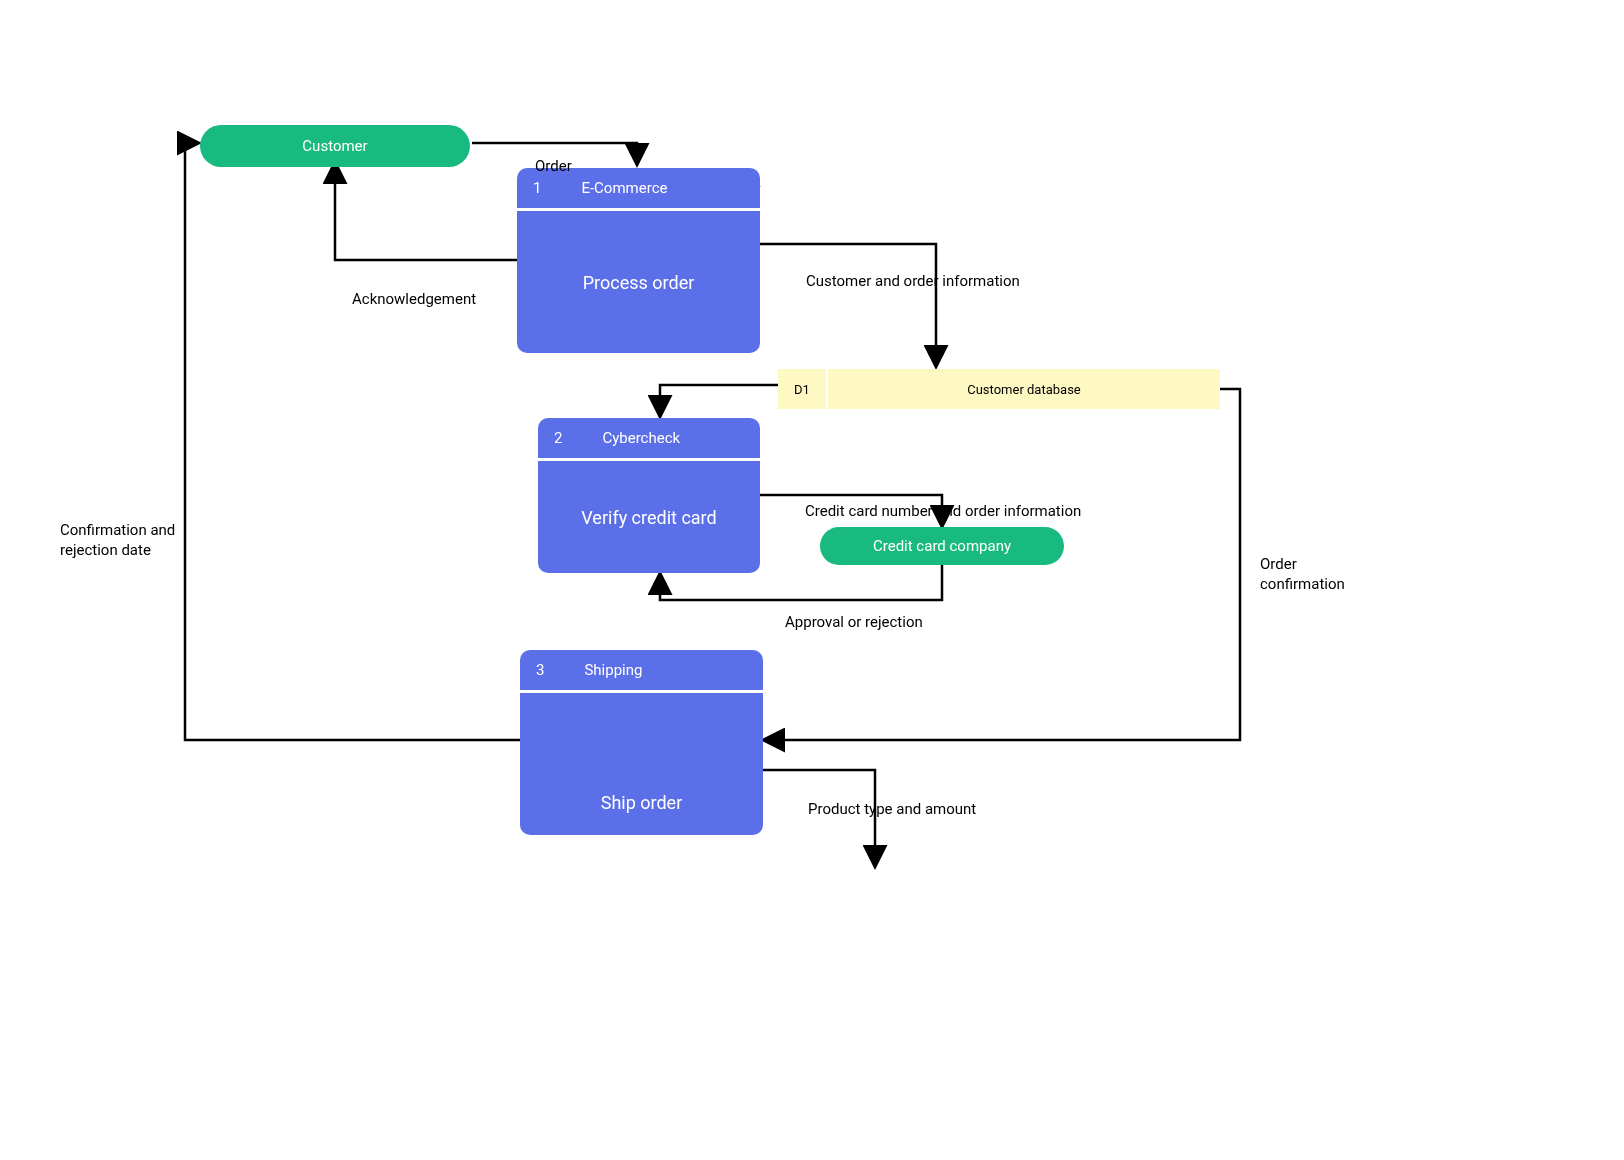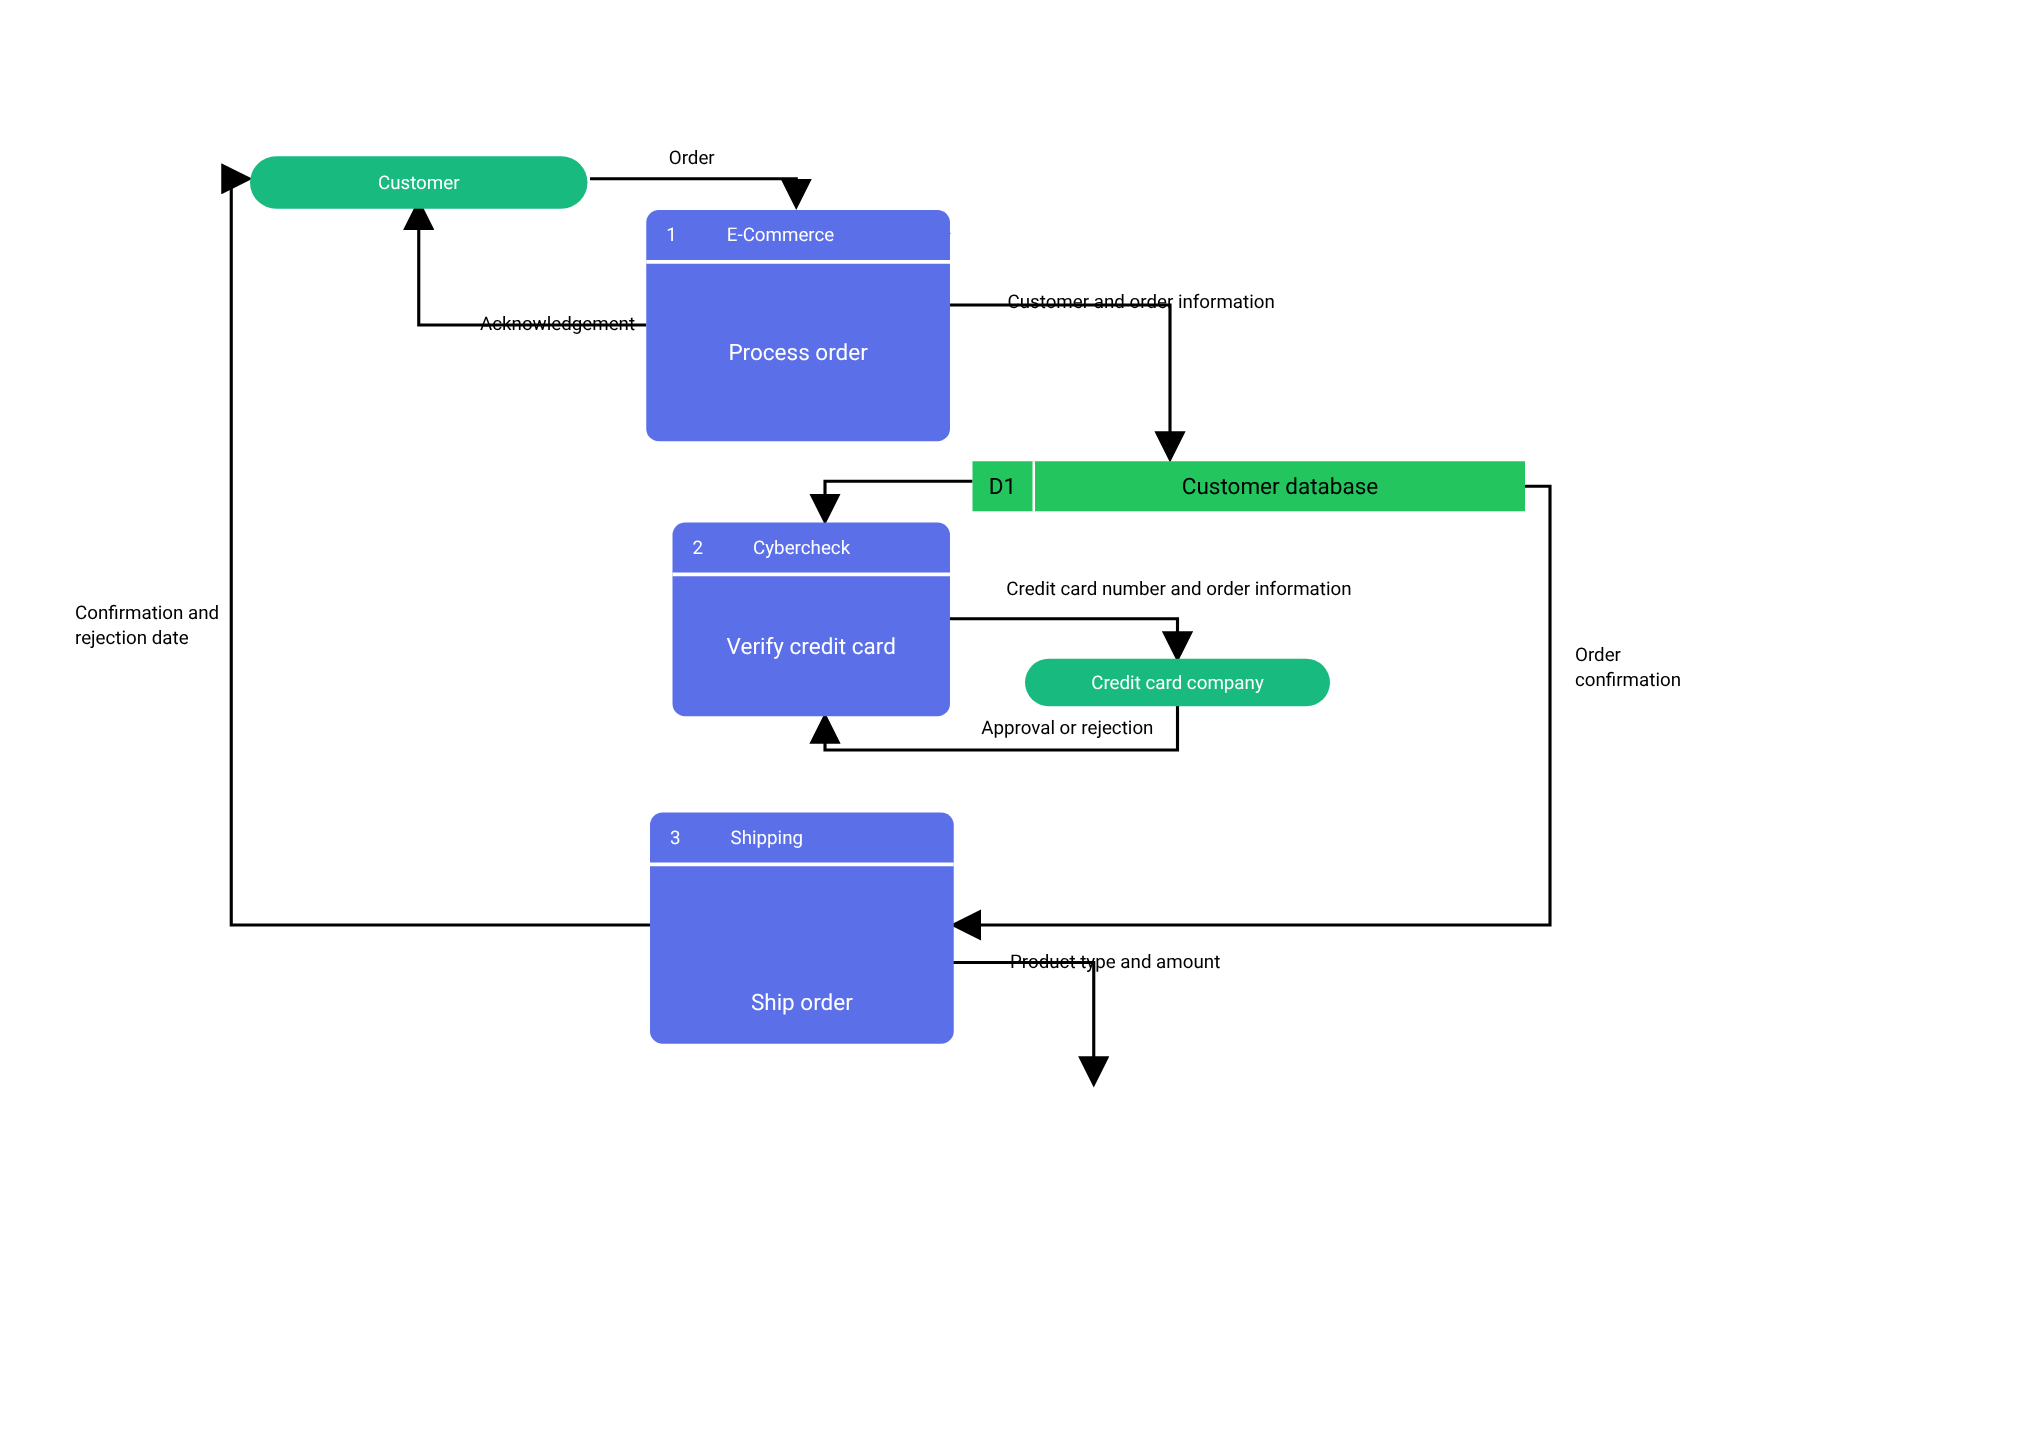--- a/index.html
+++ b/index.html
@@ -45,39 +45,40 @@
   }
   .proc-num { font-size: 15px; }
   .proc-title { font-size: 15px; flex:1; text-align:left; padding-left:12px;}
   .proc-body {
     display:flex; align-items:center; justify-content:center;
     font-size:18px;
     width:100%;
   }
   .datastore {
     position:absolute;
-    background:#22c55e;
+    background:#fef9c3;
     color:#000;
     display:flex;
     align-items:center;
-    font-size:18px;
+    font-size:13px;
   }
   .ds-id {
     width:48px;
     text-align:center;
     height:100%;
     display:flex; align-items:center; justify-content:center;
     border-right: 2px solid #fff;
   }
   .ds-label { flex:1; text-align:center; }
   .label {
     position:absolute;
     font-size:15px;
     color:#000;
     line-height:1.3;
+    margin-top:40px;
   }
   svg.arrows {
     position:absolute;
     left:0; top:0;
     width:1624px; height:1160px;
     pointer-events:none;
   }
 </style>
 </head>
 <body>
@@ -153,21 +154,21 @@
       <span class="proc-title">Shipping</span>
     </div>
     <div class="proc-body" style="height:142px;margin-top:38px;">
       <span>Ship order</span>
     </div>
   </div>
 
 
   <div class="label" style="left:535px; top:117px;">Order</div>
 
-  <div class="label" style="left:384px; top:250px;text-align:right;">Acknowledgement</div>
+  <div class="label" style="left:352px; top:250px;text-align:right;">Acknowledgement</div>
 
   <div class="label" style="left:806px; top:232px;">Customer and order information</div>
 
   <div class="label" style="left:805px; top:462px;">Credit card number and order information</div>
 
   <div class="label" style="left:785px; top:573px;">Approval or rejection</div>
 
   <div class="label" style="left:1260px; top:515px; white-space:pre;">Order
 confirmation</div>
 

